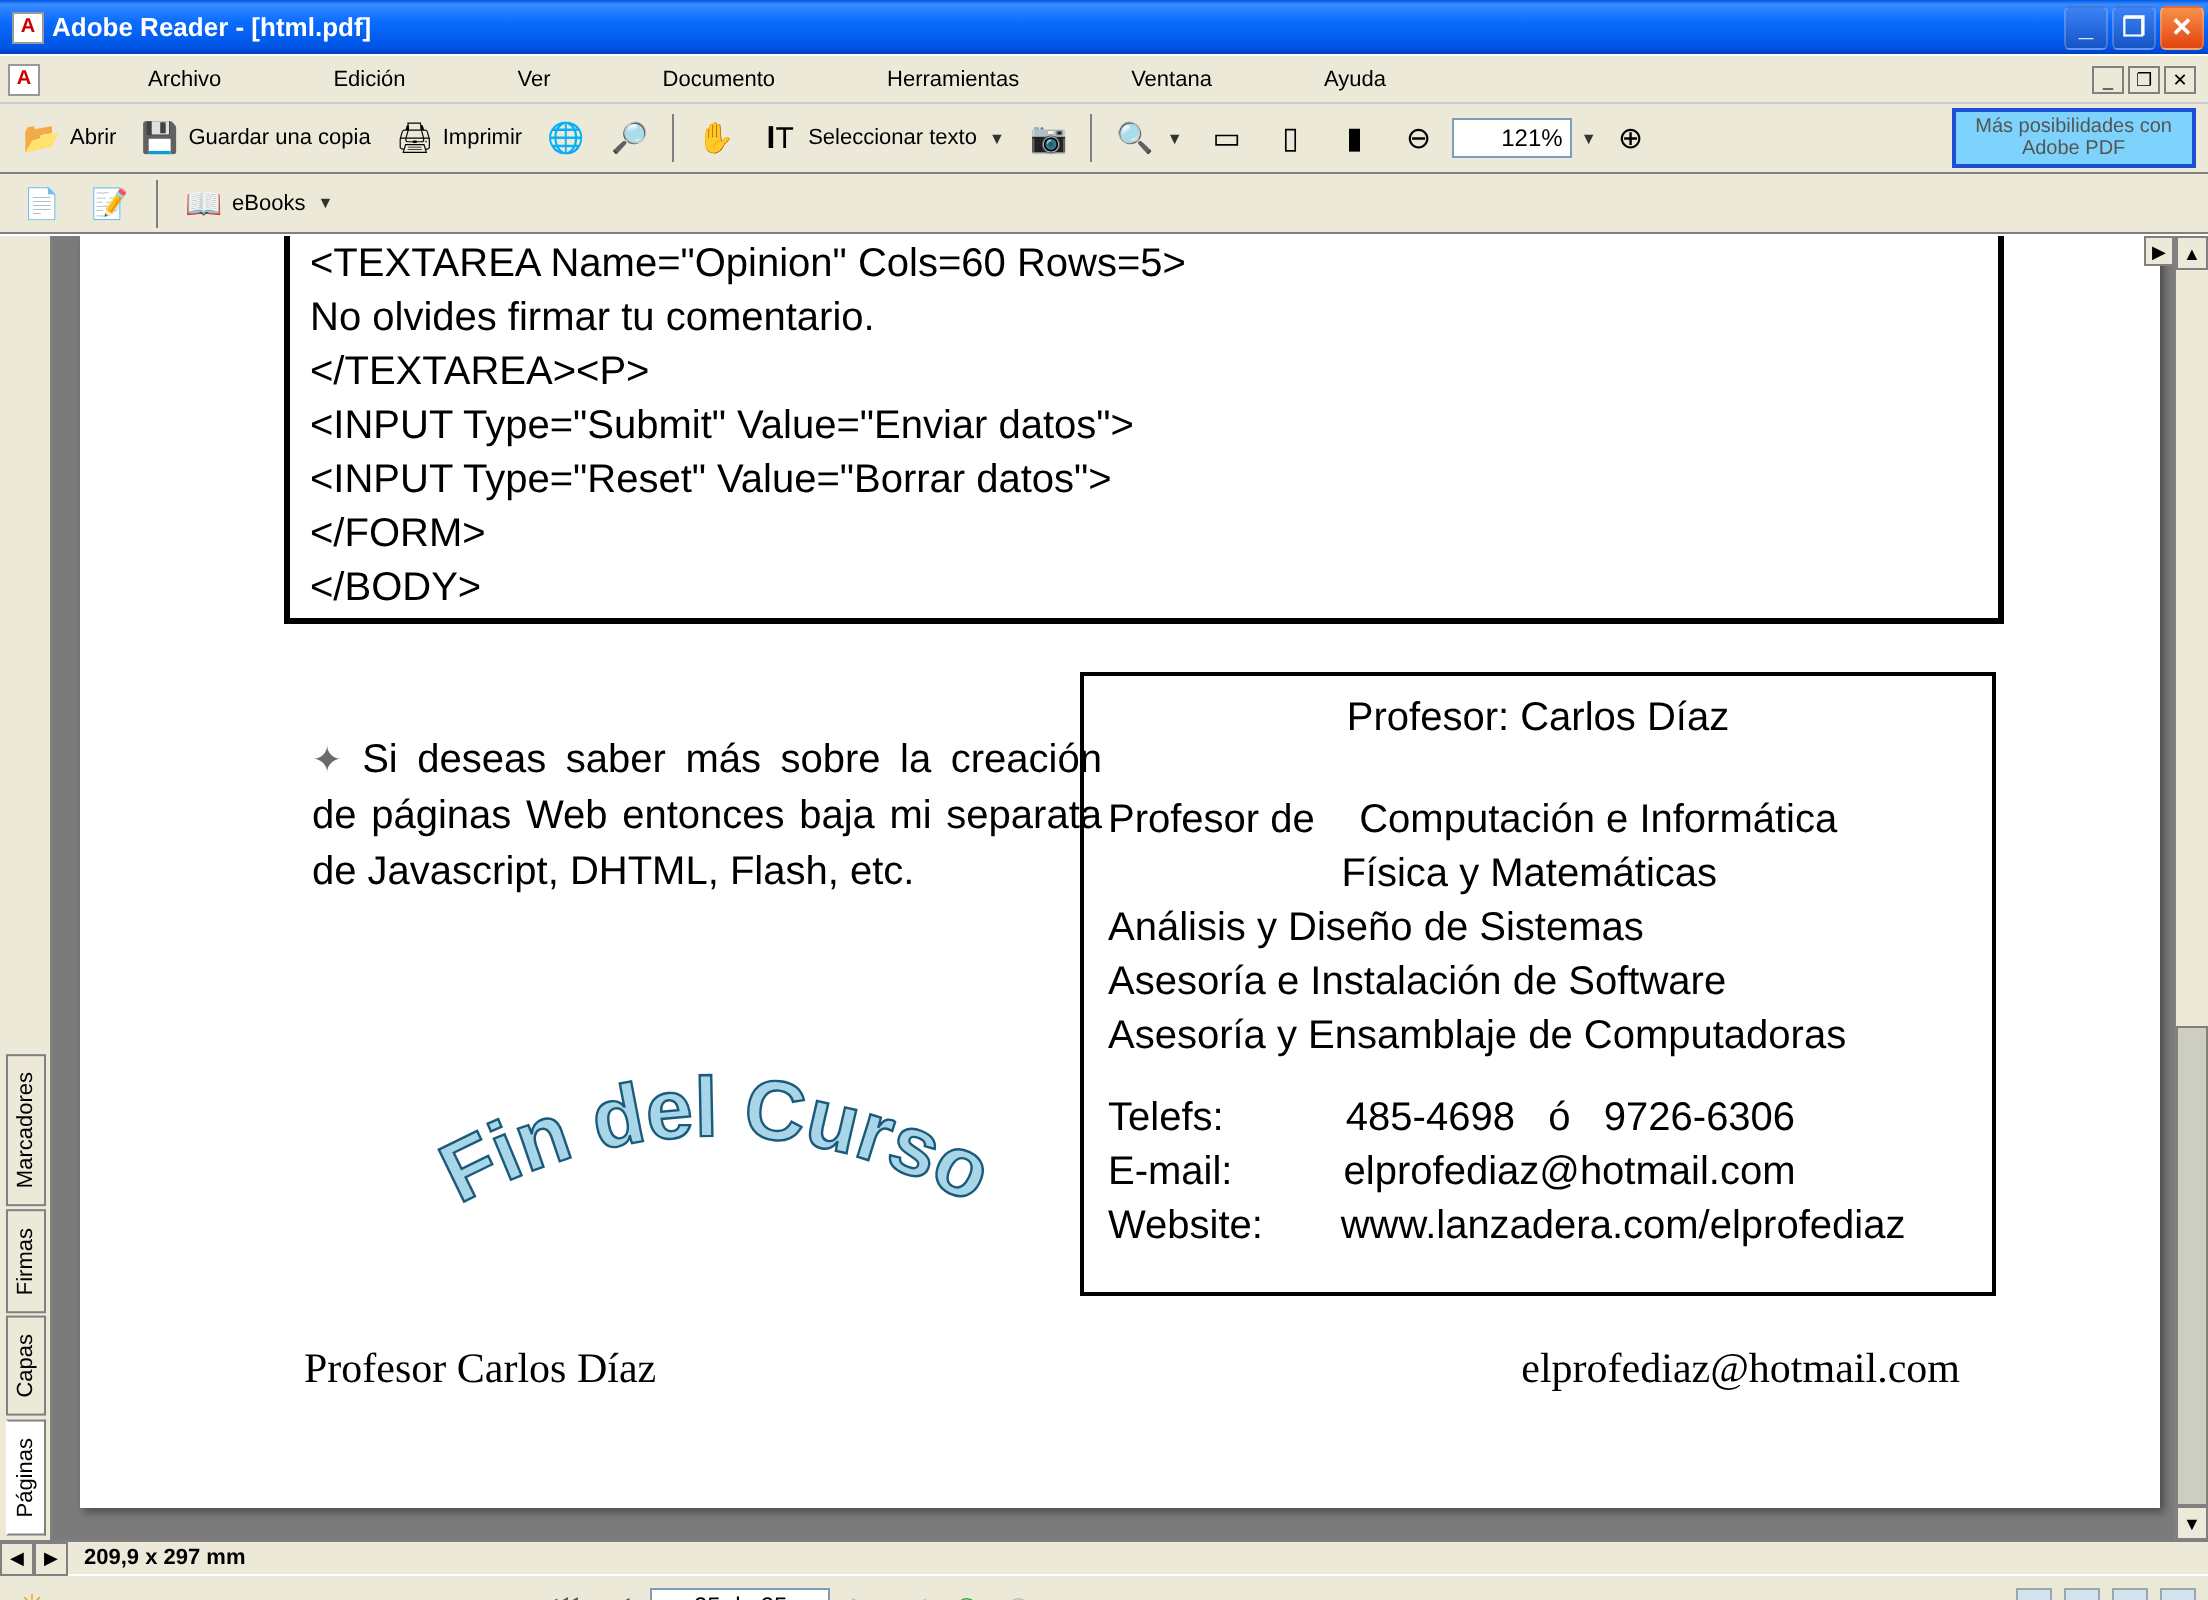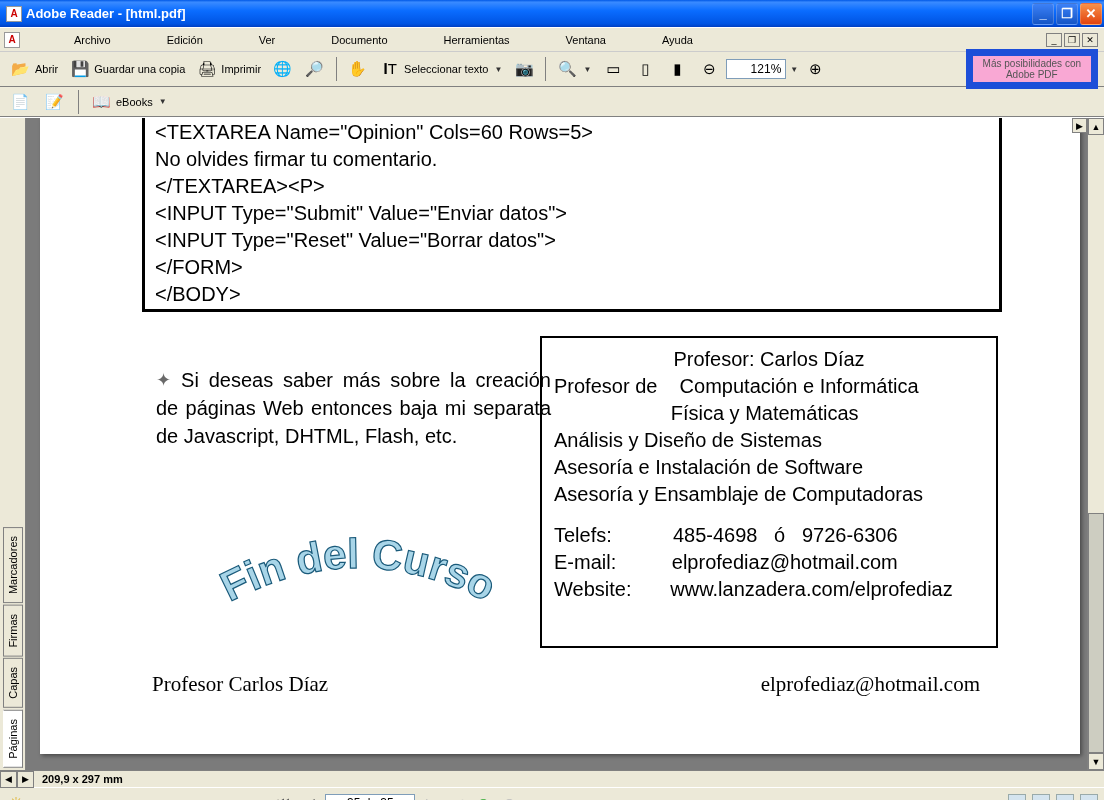--- a/index.html
+++ b/index.html
@@ -17,32 +17,32 @@
 .menubar .spacer{flex:1;}
 .mdi-btns{display:flex;gap:2px;margin-right:2px;}
 .mdi-btn{width:16px;height:14px;border:1px solid #808080;background:#ece9d8;font-size:9px;display:flex;align-items:center;justify-content:center;font-family:Arial;color:#000;}
 .toolbar { height:35px; background:#ece9d8; display:flex; align-items:center; padding:0 6px; border-bottom:1px solid #808080; gap:2px;}
 .toolbar2 { height:30px; background:#ece9d8; display:flex; align-items:center; padding:0 6px; border-bottom:1px solid #808080; gap:4px;}
 .tbtn{display:flex;align-items:center;gap:4px;padding:3px 5px;cursor:default;}
 .ticon{width:20px;height:20px;display:flex;align-items:center;justify-content:center;font-size:15px;}
 .sep{width:1px;height:24px;background:#808080;margin:0 4px;}
 .dd{font-size:8px;margin-left:2px;color:#333;}
 .zoombox{width:60px;height:20px;border:1px solid #7f9db9;background:#fff;padding:1px 4px;text-align:right;font-size:12px;}
-.mpbox{margin-left:auto;border:7px solid #1d4ed8;background:#f9a8d4;padding:2px 10px;font-size:10px;text-align:center;color:#555;line-height:11px;}
+.mpbox{margin-left:auto;border:2px solid #1d4ed8;background:#7dd3fc;padding:2px 10px;font-size:10px;text-align:center;color:#555;line-height:11px;}
 .workspace{display:flex;height:653px;background:#808080;border-top:1px solid #fff;}
 .navpanel{width:26px;background:#ece9d8;border-right:1px solid #808080;display:flex;flex-direction:column-reverse;align-items:center;padding-bottom:2px;}
 .navtab{writing-mode:vertical-rl;transform:rotate(180deg);padding:8px 3px;font-size:11px;border:1px solid #808080;background:#ece9d8;margin-top:2px;cursor:default;}
 .navtab.active{background:#fff;border-right:1px solid #fff;}
 .docarea{flex:1;background:#7b7b7b;position:relative;overflow:hidden;}
 .page{position:absolute;left:14px;top:0;width:1040px;height:636px;background:#fff;box-shadow:2px 2px 4px rgba(0,0,0,.4);color:#000;font-family:'Comic Sans MS','Comic Sans',cursive;font-size:20px;}
 .codebox{position:absolute;left:102px;top:-6px;width:860px;height:200px;border:3px solid #000;padding:4px 10px;line-height:27px;font-family:'Comic Sans MS',cursive;font-size:20px;overflow:hidden;}
 .bullet-p{position:absolute;left:116px;top:248px;width:395px;font-size:20px;line-height:28px;text-align:justify;}
 .bullet-p .star{float:left;margin-right:10px;font-size:18px;color:#6a6a6a;}
 .infobox{position:absolute;left:500px;top:218px;width:458px;height:312px;border:2px solid #000;padding:8px 12px;font-size:20px;line-height:27px;}
-.infobox .hdr{text-align:center;margin-bottom:0;}
+.infobox .hdr{text-align:center;margin-bottom:24px;}
 .wordart{position:absolute;left:108px;top:405px;width:420px;height:130px;}
 .footerL{position:absolute;left:112px;top:554px;font-family:'Times New Roman',serif;font-size:21px;}
 .footerR{position:absolute;right:100px;top:554px;font-family:'Times New Roman',serif;font-size:21px;}
 .vscroll{width:17px;background:#ece9d8;border-left:1px solid #808080;display:flex;flex-direction:column;}
 .sbtn{height:17px;border:1px solid #808080;background:#ece9d8;display:flex;align-items:center;justify-content:center;font-size:9px;}
 .strack{flex:1;background:#ece9d8;position:relative;}
 .sthumb{position:absolute;left:0;right:0;bottom:0;height:240px;background:#cdcdc1;border:1px solid #808080;}
 .hscrollrow{height:17px;background:#ece9d8;display:flex;align-items:center;border-top:1px solid #808080;}
 .hsbtn{width:17px;height:17px;border:1px solid #808080;background:#ece9d8;display:flex;align-items:center;justify-content:center;font-size:9px;}
 .pagedim{padding:0 8px;font-size:11px;font-weight:bold;}

